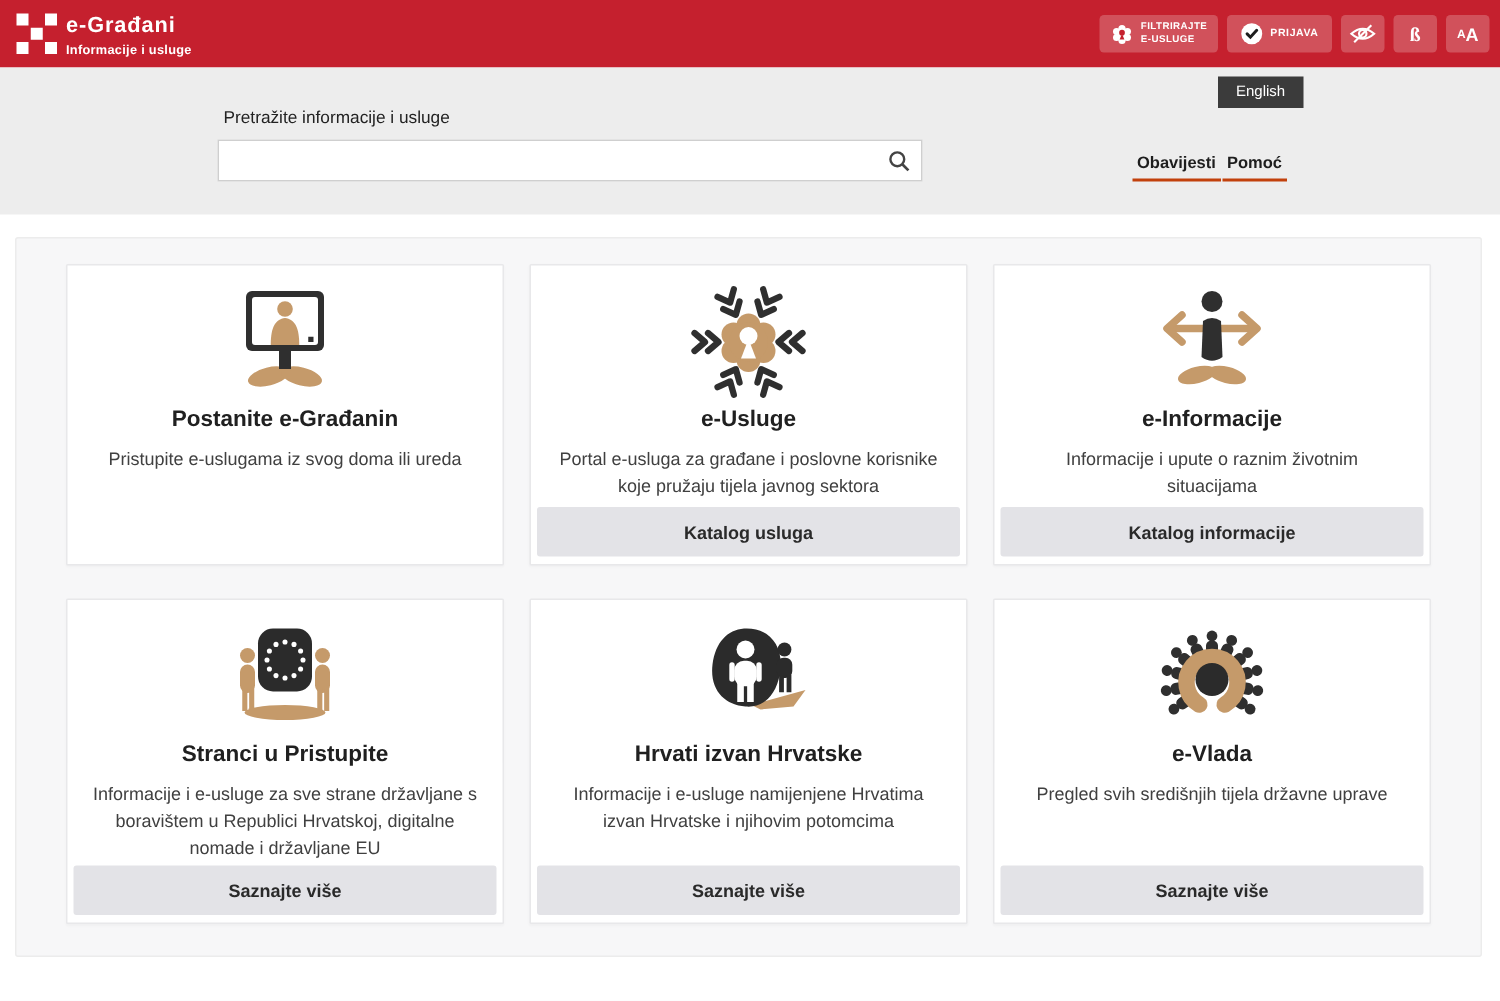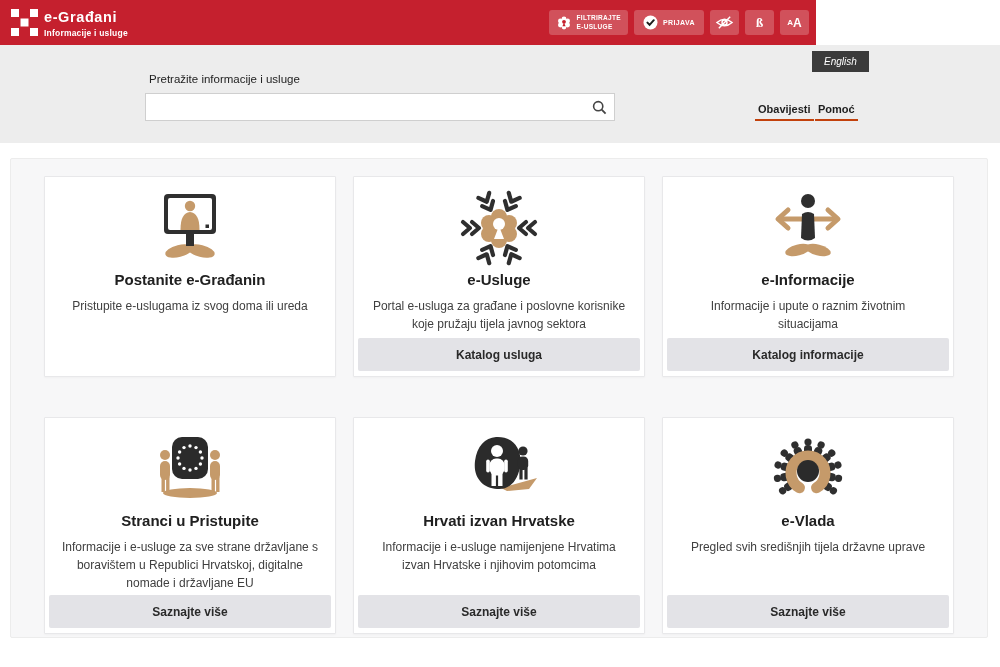--- a/index.html
+++ b/index.html
@@ -1,20 +1,20 @@
 <!DOCTYPE html>
 <html><head>
 <meta charset="utf-8">
 <style>
   * { margin:0; padding:0; box-sizing:border-box; }
   html,body { width:1000px; height:667px; background:#fff; font-family:"Liberation Sans", sans-serif; overflow:hidden; }
   .stage { position:relative; width:1000px; height:667px; }
 
   
-  .topbar { position:absolute; top:0; left:0; width:816px; height:45px; background:#c5202e; }
+  .topbar { position:absolute; top:0; left:0; width:1000px; height:45px; background:#c5202e; }
   .logo { position:absolute; left:10px; top:8px; width:29px; height:29px; }
   .brand { position:absolute; left:44px; top:9px; color:#fff; }
   .brand-title { font-size:14.5px; font-weight:bold; letter-spacing:.6px; }
   .brand-sub { font-size:8.5px; margin-top:3px; letter-spacing:.2px;font-weight:bold; }
   .topbar-actions { position:absolute; right:7px; top:10px; display:flex; gap:6px; align-items:stretch; }
   .hbtn { background:rgba(255,255,255,.22); border:none; border-radius:3px; color:#fff; cursor:pointer;
           display:flex; align-items:center; justify-content:center; }
   .filter-btn { padding:2px 7px; gap:5px; }
   .filter-text { text-align:left; font-size:6.5px; font-weight:bold; line-height:1.35; letter-spacing:.3px; }
   .login-btn { padding:2px 9px; gap:5px; font-size:7px; font-weight:bold; letter-spacing:.4px; }
@@ -25,30 +25,30 @@
 
   
   .strip { position:absolute; top:45px; left:0; width:1000px; height:98px; background:#ededed; }
   .search-label { position:absolute; left:149px; top:28px; font-size:11.5px; color:#222; }
   .search-box { position:absolute; left:145px; top:48px; width:470px; height:28px; background:#fff;
                 border:1px solid #cfcfcf; display:flex; align-items:center; }
   .search-input { flex:1; border:none; outline:none; height:100%; padding:0 8px; font-size:12px; background:transparent; }
   .search-btn { width:30px; height:100%; background:transparent; border:none; cursor:pointer;
                 display:flex; align-items:center; justify-content:center; }
   .english-btn { position:absolute; left:812px; top:6px; background:#3b3b3b; color:#fff; border:none;
-                 font-size:10px; padding:5px 12px; cursor:pointer;font-style:italic; }
+                 font-size:10px; padding:5px 12px; cursor:pointer; }
   .strip-link { position:absolute; top:58px; font-size:11px; font-weight:bold; color:#1e1e1e; text-decoration:none;
                 padding:0 3px 4px; border-bottom:2px solid #c2410c; }
   .link-obavijesti { left:755px; }
   .link-pomoc { left:815px; }
 
   
   .panel { position:absolute; top:158px; left:10px; width:978px; height:480px; background:#f7f7f8;
            border:1px solid #ececec; border-radius:2px; padding:17px 33px;
-           display:grid; grid-template-columns:repeat(3,1fr); grid-template-rows:201px 217px; gap:40px 17px; }
+           display:grid; grid-template-columns:repeat(3,1fr); grid-template-rows:201px 217px; gap:22px 17px; }
   .card { position:relative; background:#fff; border:1px solid #e8e8ea; border-radius:1px;
           display:flex; flex-direction:column; align-items:center; text-align:center;
           box-shadow:0 1px 2px rgba(0,0,0,.03); }
   .card-icon { height:78px; margin-top:12px; display:flex; align-items:center; justify-content:center; }
   .card-title { font-size:15px; font-weight:bold; color:#202020; margin-top:4px; }
   .card-desc { font-size:12px; color:#404040; line-height:1.5; margin:9px 16px 0; }
   .card-btn { position:absolute; left:4px; right:4px; bottom:5px; height:33px; background:#e3e3e7; border:none;
               border-radius:2px; font-family:inherit; font-size:12px; font-weight:bold; color:#2a2a2a; cursor:pointer; }
 </style>
 </head>

